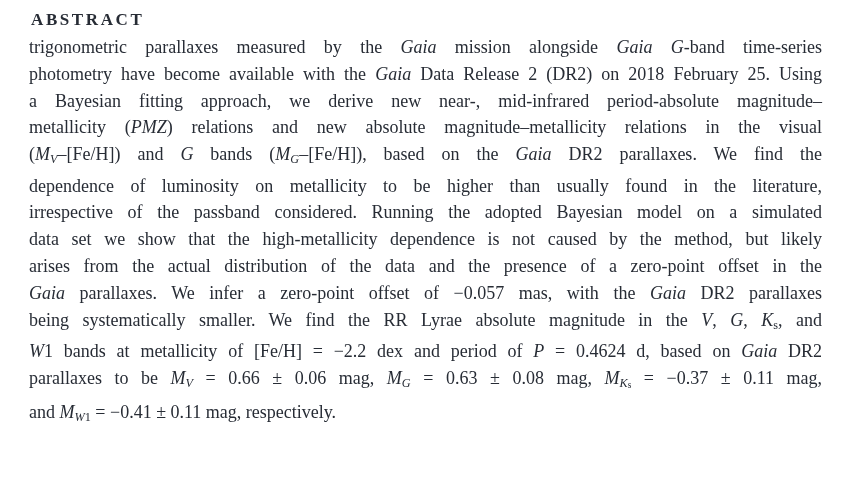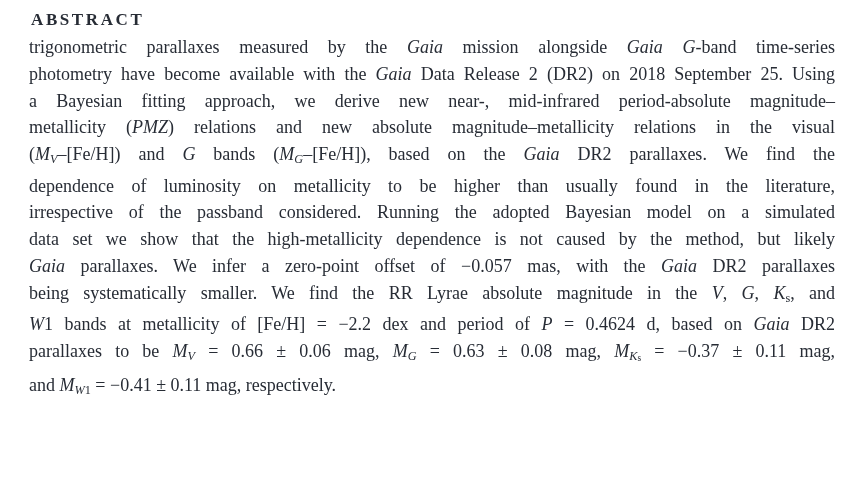--- a/index.html
+++ b/index.html
@@ -9,21 +9,21 @@
   }
   body {
     width: 845px;
     height: 495px;
     overflow: hidden;
   }
   .page {
     box-sizing: border-box;
     width: 845px;
     height: 495px;
-    padding: 6px 10px 0 29px;
+    padding: 6px 23px 0 29px;
     font-family: "Liberation Serif", serif;
     color: #272c35;
   }
   .heading {
     font-size: 17px;
     font-weight: 700;
     letter-spacing: 2.6px;
     line-height: 27px;
     margin: 0 0 1px 2px;
   }
@@ -56,26 +56,27 @@
     vertical-align: -0.45em;
   }
 </style>
 </head>
 <body>
 
 <div class="page">
   <h2 class="heading">ABSTRACT</h2>
   <div class="body-text">
       <div class="line"><span>trigonometric parallaxes measured by the </span><span class="i">Gaia</span><span> mission alongside </span><span class="i">Gaia G</span><span>-band time-series</span></div>
-      <div class="line"><span>photometry have become available with the </span><span class="i">Gaia</span><span> Data Release 2 (DR2) on 2018 September 25. Using</span></div>
+      <div class="line"><span>photometry have become available with the </span><span class="i">Gaia</span><span> Data Release 2 (DR2) on 2018 February 25. Using</span></div>
       <div class="line"><span>a Bayesian fitting approach, we derive new near-, mid-infrared period-absolute magnitude–</span></div>
       <div class="line"><span>metallicity (</span><span class="i">PMZ</span><span>) relations and new absolute magnitude–metallicity relations in the visual</span></div>
       <div class="line"><span>(</span><span class="i">M</span><span class="isub">V</span><span>–[Fe/H]) and </span><span class="i">G</span><span> bands (</span><span class="i">M</span><span class="isub">G</span><span>–[Fe/H]), based on the </span><span class="i">Gaia</span><span> DR2 parallaxes. We find the</span></div>
       <div class="line"><span>dependence of luminosity on metallicity to be higher than usually found in the literature,</span></div>
       <div class="line"><span>irrespective of the passband considered. Running the adopted Bayesian model on a simulated</span></div>
       <div class="line"><span>data set we show that the high-metallicity dependence is not caused by the method, but likely</span></div>
+      <div class="line"><span>arises from the actual distribution of the data and the presence of a zero-point offset in the</span></div>
       <div class="line"><span class="i">Gaia</span><span> parallaxes. We infer a zero-point offset of −0.057 mas, with the </span><span class="i">Gaia</span><span> DR2 parallaxes</span></div>
       <div class="line"><span>being systematically smaller. We find the RR Lyrae absolute magnitude in the </span><span class="i">V</span><span>, </span><span class="i">G</span><span>, </span><span class="i">K</span><span class="sub">s</span><span>, and</span></div>
       <div class="line"><span class="i">W</span><span>1 bands at metallicity of [Fe/H] = −2.2 dex and period of </span><span class="i">P</span><span> = 0.4624 d, based on </span><span class="i">Gaia</span><span> DR2</span></div>
       <div class="line"><span>parallaxes to be </span><span class="i">M</span><span class="isub">V</span><span> = 0.66 ± 0.06 mag, </span><span class="i">M</span><span class="isub">G</span><span> = 0.63 ± 0.08 mag, </span><span class="i">M</span><span class="isub">K</span><span class="subsub">s</span><span> = −0.37 ± 0.11 mag,</span></div>
       <div class="line last"><span>and </span><span class="i">M</span><span class="isub">W</span><span class="sub">1</span><span> = −0.41 ± 0.11 mag, respectively.</span></div>
     </div>
 </div>
 
 </body></html>

